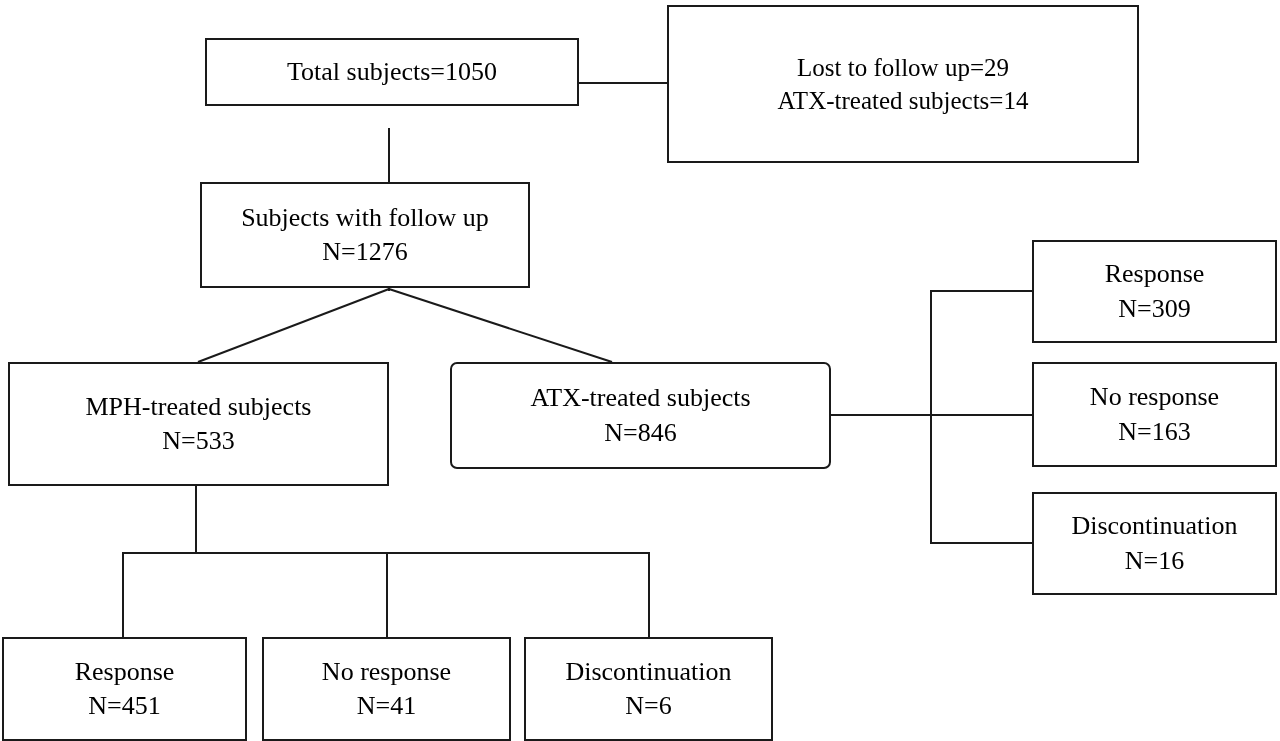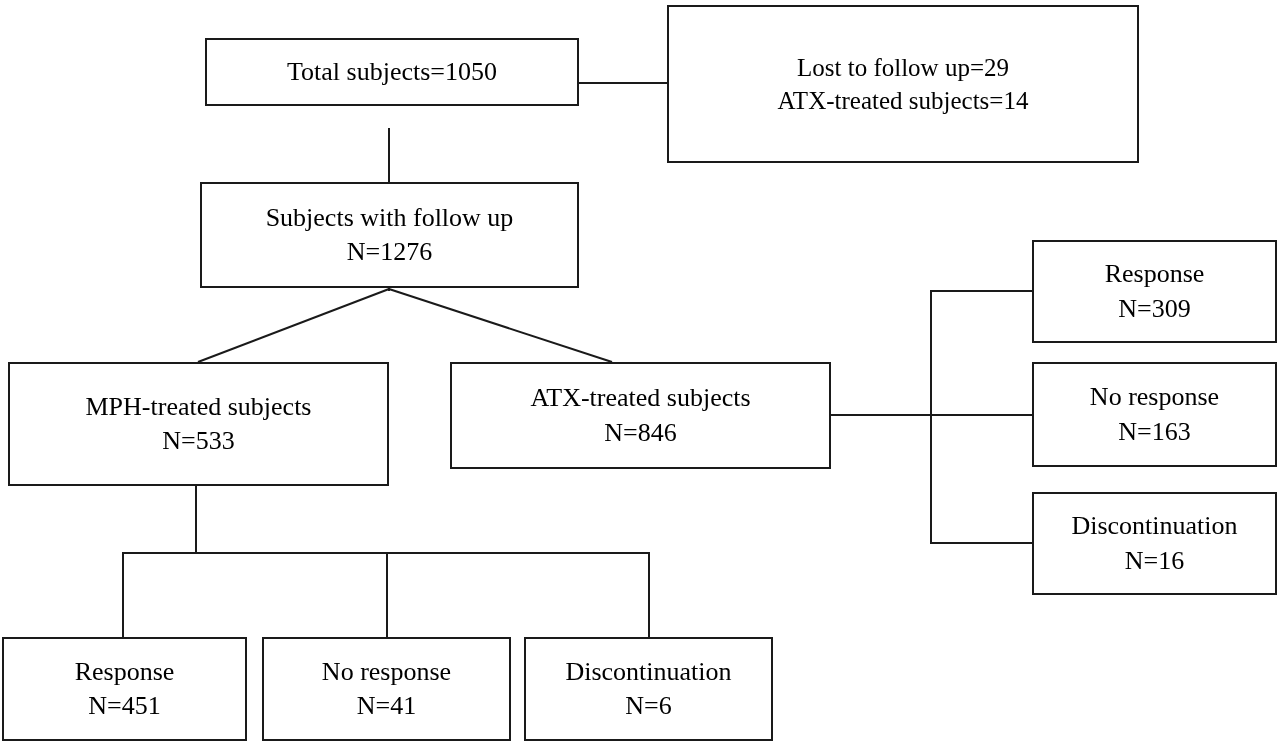--- a/index.html
+++ b/index.html
@@ -33,23 +33,23 @@
     font-size: 26px;
     z-index: 2;
   }
   .node .line {
     display: block;
     white-space: nowrap;
   }
   
   #node-total        { left: 205px; top: 38px;  width: 374px; height: 68px; }
   #node-lost         { left: 667px; top: 5px;   width: 472px; height: 158px; font-size: 25px; }
-  #node-followup     { left: 200px; top: 182px; width: 379px; height: 106px; }
+  #node-followup     { left: 200px; top: 182px; width: 330px; height: 106px; }
   #node-mph          { left: 8px;   top: 362px; width: 381px; height: 124px; }
-  #node-atx          { left: 450px; top: 362px; width: 381px; height: 107px; }
+  #node-atx          { left: 450px; top: 362px; width: 381px; height: 107px; border-radius: 7px; }
   #node-atx-resp     { left: 1032px; top: 240px; width: 245px; height: 103px; }
   #node-atx-noresp   { left: 1032px; top: 362px; width: 245px; height: 105px; }
   #node-atx-disc     { left: 1032px; top: 492px; width: 245px; height: 103px; }
   #node-mph-resp     { left: 2px;   top: 637px; width: 245px; height: 104px; }
   #node-mph-noresp   { left: 262px; top: 637px; width: 249px; height: 104px; }
   #node-mph-disc     { left: 524px; top: 637px; width: 249px; height: 104px; }
 
   
   .conn {
     position: absolute;

